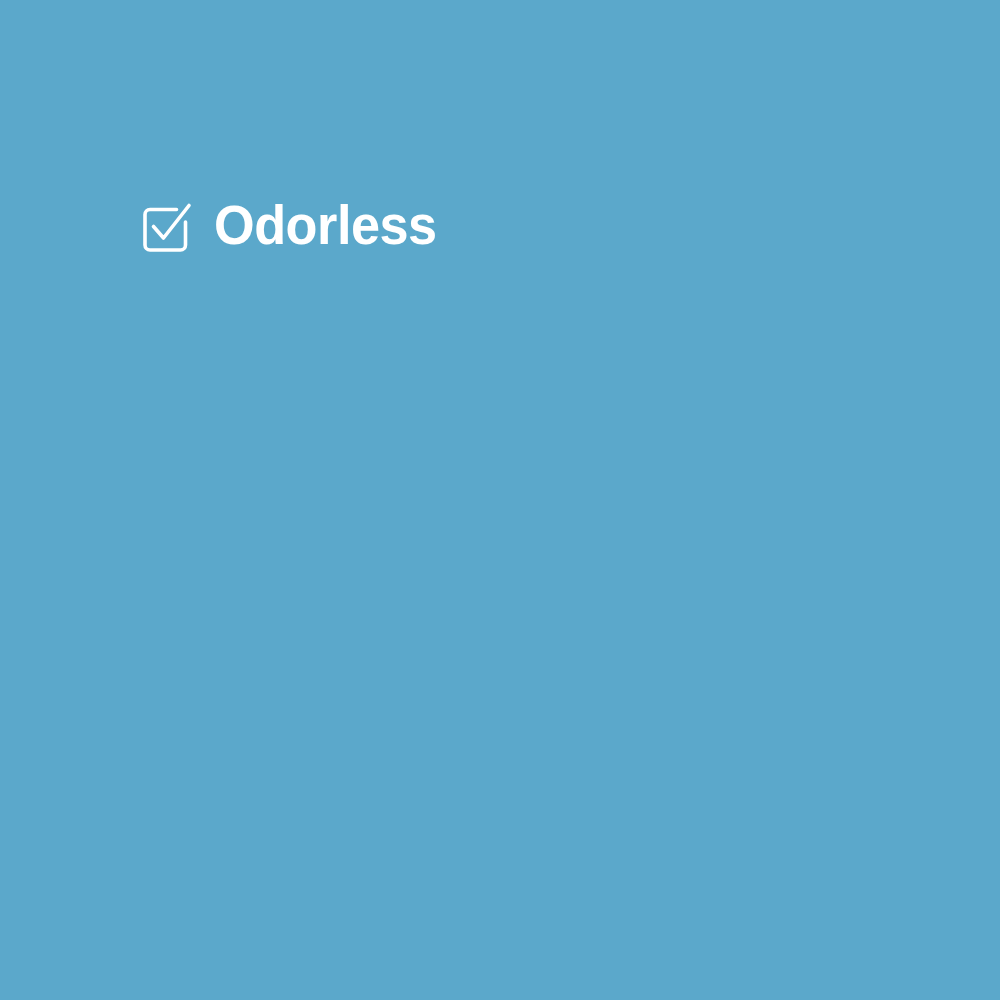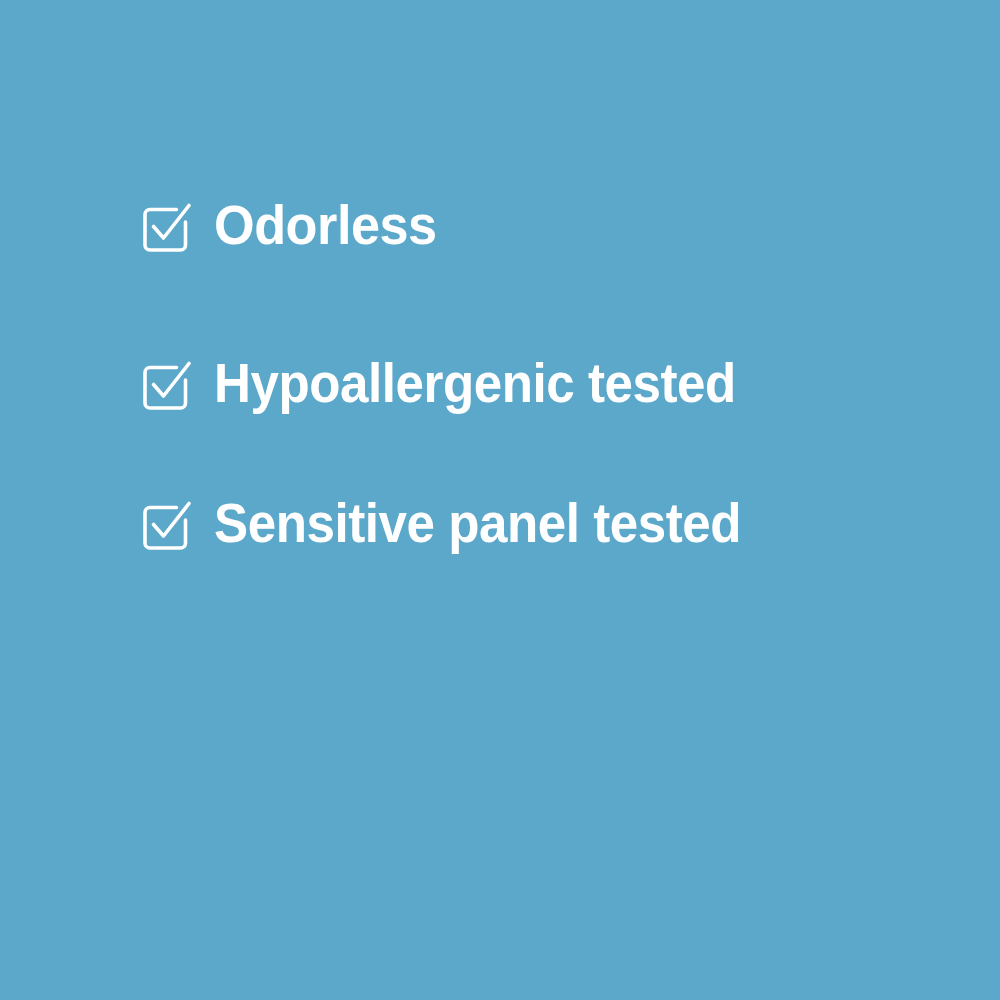--- a/index.html
+++ b/index.html
@@ -97,39 +97,21 @@
         <path d="M40.5 9.5 H14 C11.2 9.5 9 11.7 9 14.5 V45 C9 47.8 11.2 50 14 50 H44.5 C47.3 50 49.5 47.8 49.5 45 V22" fill="none" stroke="#ffffff" stroke-width="3.6" stroke-linecap="round" stroke-linejoin="round"></path>
         <path d="M17.5 26.5 L27.5 38 L53 5.5" fill="none" stroke="#ffffff" stroke-width="3.6" stroke-linecap="round" stroke-linejoin="round"></path>
       </svg>
       <div class="feature-text-wrap">
         <span class="feature-label short">Odorless</span>
       </div>
     </div>
 
     <div class="row-gap-1"></div>
 
-    <div class="feature-row">
-      <svg class="check-icon" viewBox="0 0 58 58" aria-hidden="true">
-        <path d="M40.5 9.5 H14 C11.2 9.5 9 11.7 9 14.5 V45 C9 47.8 11.2 50 14 50 H44.5 C47.3 50 49.5 47.8 49.5 45 V22" fill="none" stroke="#ffffff" stroke-width="3.6" stroke-linecap="round" stroke-linejoin="round"></path>
-        <path d="M17.5 26.5 L27.5 38 L53 5.5" fill="none" stroke="#ffffff" stroke-width="3.6" stroke-linecap="round" stroke-linejoin="round"></path>
-      </svg>
-      <div class="feature-text-wrap">
-        <span class="feature-label">Hypoallergenic tested</span>
-      </div>
-    </div>
 
     <div class="row-gap-2"></div>
 
-    <div class="feature-row">
-      <svg class="check-icon" viewBox="0 0 58 58" aria-hidden="true">
-        <path d="M40.5 9.5 H14 C11.2 9.5 9 11.7 9 14.5 V45 C9 47.8 11.2 50 14 50 H44.5 C47.3 50 49.5 47.8 49.5 45 V22" fill="none" stroke="#ffffff" stroke-width="3.6" stroke-linecap="round" stroke-linejoin="round"></path>
-        <path d="M17.5 26.5 L27.5 38 L53 5.5" fill="none" stroke="#ffffff" stroke-width="3.6" stroke-linecap="round" stroke-linejoin="round"></path>
-      </svg>
-      <div class="feature-text-wrap">
-        <span class="feature-label">Sensitive panel tested</span>
-      </div>
-    </div>
 
     <div class="row-gap-3"></div>
 
 
   </div>
 </div>
 
 </body></html>

